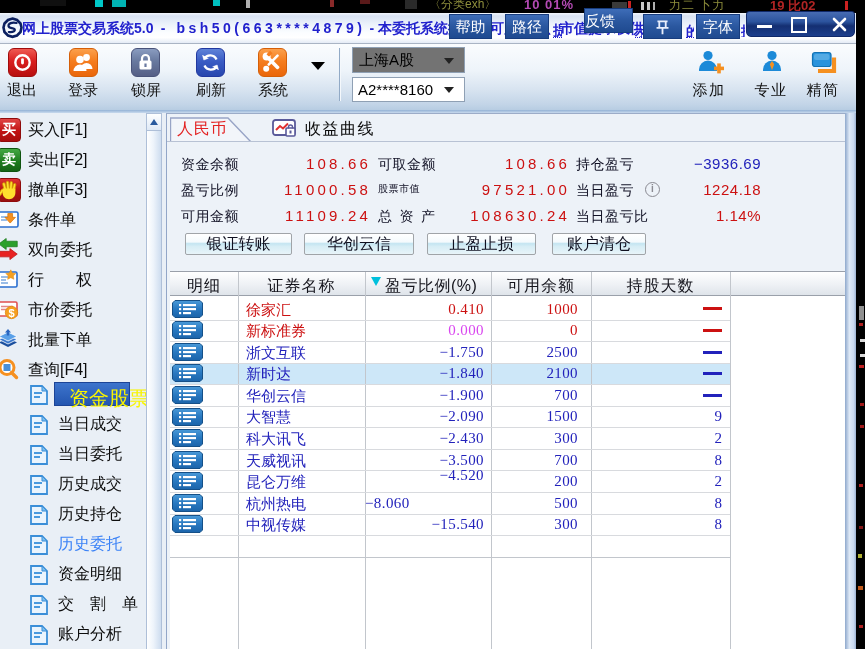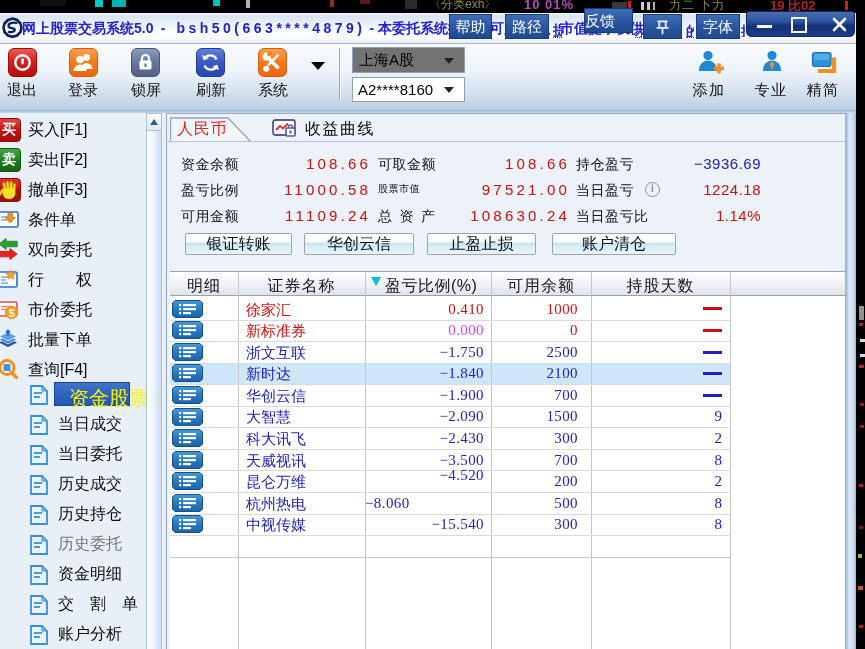--- a/index.html
+++ b/index.html
@@ -303,21 +303,21 @@
         </g>
       </svg>
   </div>
   <div class="a" style="left:54px;top:269px;width:76px;height:24px;background:linear-gradient(#3d74cc,#2456b0);border:1px solid #1c4496;box-sizing:border-box;">
     <div class="a" style="left:14px;top:2px;font-size:20px;color:#f8f400;white-space:nowrap;text-align:center;">资金股票</div>
   </div>
   <div class="a" style="left:58px;top:301px;font-size:16px;color:#0d0d0d;">当日成交</div>
   <div class="a" style="left:58px;top:331px;font-size:16px;color:#0d0d0d;">当日委托</div>
   <div class="a" style="left:58px;top:361px;font-size:16px;color:#0d0d0d;">历史成交</div>
   <div class="a" style="left:58px;top:391px;font-size:16px;color:#0d0d0d;">历史持仓</div>
-  <div class="a" style="left:58px;top:421px;font-size:16px;color:#737373;">历史委托</div>
+  <div class="a" style="left:58px;top:421px;font-size:16px;color:#3b82f6;">历史委托</div>
   <div class="a" style="left:58px;top:451px;font-size:16px;color:#0d0d0d;">资金明细</div>
   <div class="a" style="left:58px;top:481px;font-size:16px;color:#0d0d0d;">交<span style="display:inline-block;width:16px;"></span>割<span style="display:inline-block;width:16px;"></span>单</div>
   <div class="a" style="left:58px;top:511px;font-size:16px;color:#0d0d0d;">账户分析</div>
 </div>
 
 <div class="a" style="left:146px;top:113px;width:16px;height:536px;background:#dce7f4;">
   <div class="a" style="left:0;top:0;width:14px;height:16px;background:linear-gradient(#feffff,#dfe9f6);border:1px solid #aebfd8;">
     <div class="a" style="left:3px;top:5px;width:0;height:0;border-left:4px solid transparent;border-right:4px solid transparent;border-bottom:6px solid #2a5a9e;"></div>
   </div>
   <div class="a" style="left:0;top:17px;width:14px;height:518px;background:linear-gradient(90deg,#ffffff,#eef4fb 45%,#cddcef);border:1px solid #aebfd8;"></div>
@@ -361,21 +361,21 @@
   <div class="a" style="left:181px;top:208px;font-size:14px;color:#101024;letter-spacing:0.5px;">可用金额</div>
   <div class="a" style="left:238px;top:207px;width:133px;text-align:right;font-size:15px;color:#cc1111;letter-spacing:3.2px;">11109.24</div>
   <div class="a" style="left:378px;top:208px;font-size:14px;color:#101024;letter-spacing:0.5px;">总<span style="display:inline-block;width:7px;"></span>资<span style="display:inline-block;width:7px;"></span>产</div>
   <div class="a" style="left:437px;top:207px;width:133px;text-align:right;font-size:15px;color:#cc1111;letter-spacing:3.2px;">108630.24</div>
   <div class="a" style="left:576px;top:208px;font-size:14px;color:#101024;letter-spacing:0.5px;">当日盈亏比</div>
   <div class="a" style="left:631px;top:207px;width:130px;text-align:right;font-size:15px;color:#cc1111;letter-spacing:0.5px;">1.14%</div>
 
   <div class="a btn" style="left:185px;top:233px;width:107px;">银证转账</div>
   <div class="a btn" style="left:304px;top:233px;width:110px;">华创云信</div>
   <div class="a btn" style="left:427px;top:233px;width:109px;">止盈止损</div>
-  <div class="a btn" style="left:552px;top:233px;width:124px;">账户清仓</div>
+  <div class="a btn" style="left:552px;top:233px;width:94px;">账户清仓</div>
 </div>
 
 <div id="table-area">
 
   <div class="a" style="left:170px;top:271px;width:675px;height:25px;background:linear-gradient(#ffffff,#eef1f5 55%,#dfe4ea);border-top:1px solid #9aa0aa;border-bottom:1px solid #9aa0aa;box-sizing:border-box;"></div>
   <div class="a hc" style="left:170px;top:276px;width:68px;">明细</div>
   <div class="a hc" style="left:238px;top:276px;width:127px;">证券名称</div>
   <div class="a" style="left:371px;top:277px;width:0;height:0;border-left:5.5px solid transparent;border-right:5.5px solid transparent;border-top:9px solid #00c0dc;"></div>
   <div class="a" style="left:385px;top:276px;font-size:16px;color:#15151d;letter-spacing:0.5px;">盈亏比例(%)</div>
   <div class="a hc" style="left:491px;top:276px;width:100px;">可用余额</div>

